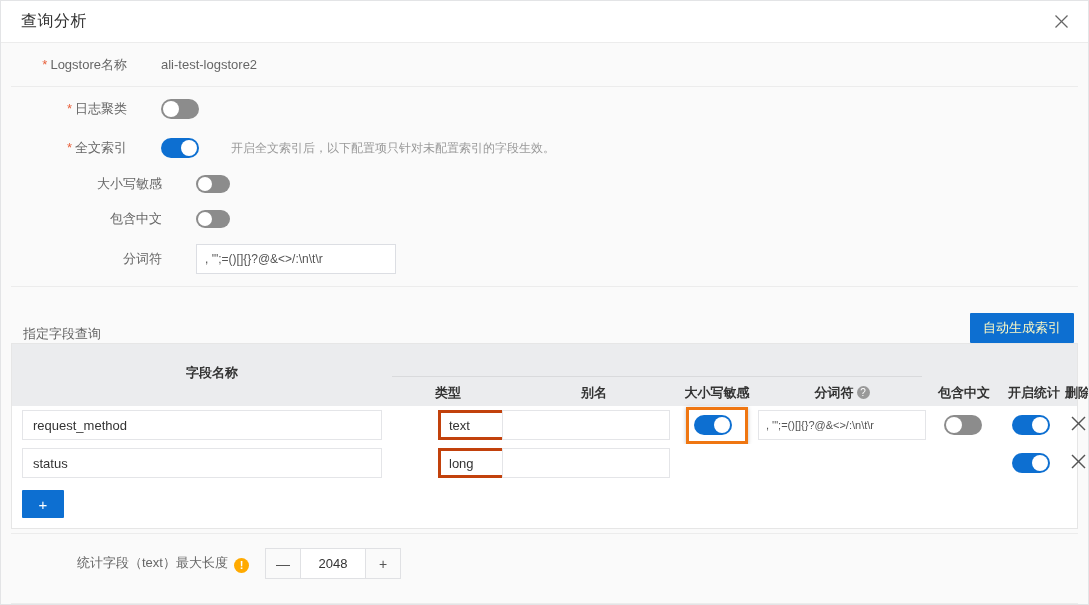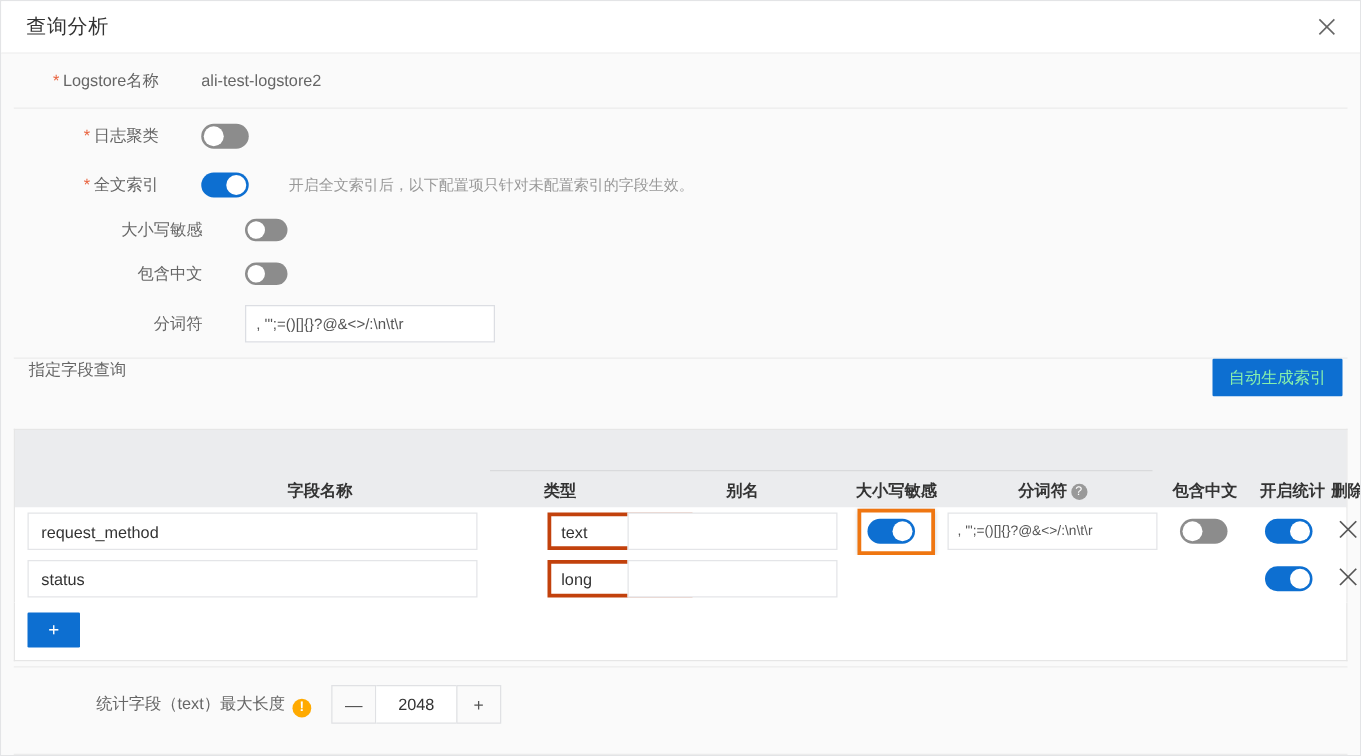--- a/index.html
+++ b/index.html
@@ -138,32 +138,32 @@
     align-items: center;
   }
   .delim-box {
     width: 200px;
     margin-left: 0;
   }
 
   
   .sec-row {
     display: flex;
-    align-items: flex-start;
+    align-items: flex-end;
     justify-content: space-between;
     padding: 0 14px 0 22px;
     height: 56px;
   }
   .sec-title {
     color: #666;
     font-size: 13px;
   }
   .btn-primary {
     background: #0d6fd1;
-    color: #86efac;
+    color: #fef9c3;
     border: none;
     font-size: 13px;
     height: 30px;
     padding: 0 13px;
     cursor: pointer;
     font-family: "Liberation Sans", sans-serif;
     border-radius: 1px;
   }
 
   
@@ -413,21 +413,21 @@
     <div class="sep" style="margin-top:4px;"></div>
 
     <div class="sec-row">
       <div class="sec-title">指定字段查询</div>
       <button class="btn-primary">自动生成索引</button>
     </div>
 
     <div class="tbl-wrap">
 
       <div class="tbl-head">
-        <div class="hdr-cell" style="left:130px;top:40px;width:140px;text-align:right;">字段名称</div>
+        <div class="hdr-cell" style="left:130px;top:20px;width:140px;text-align:center;">字段名称</div>
 
         <div class="hdr-group-line"></div>
 
         <div class="hdr-cell" style="left:406px;top:40px;width:60px;text-align:center;">类型</div>
         <div class="hdr-cell" style="left:552px;top:40px;width:60px;text-align:center;">别名</div>
         <div class="hdr-cell" style="left:650px;top:40px;width:110px;text-align:center;">大小写敏感</div>
         <div class="hdr-cell" style="left:780px;top:40px;width:100px;text-align:center;">
           <span>分词符</span><span class="qmark">?</span>
         </div>
         <div class="hdr-cell" style="left:921px;top:40px;width:62px;text-align:center;">包含中文</div>

